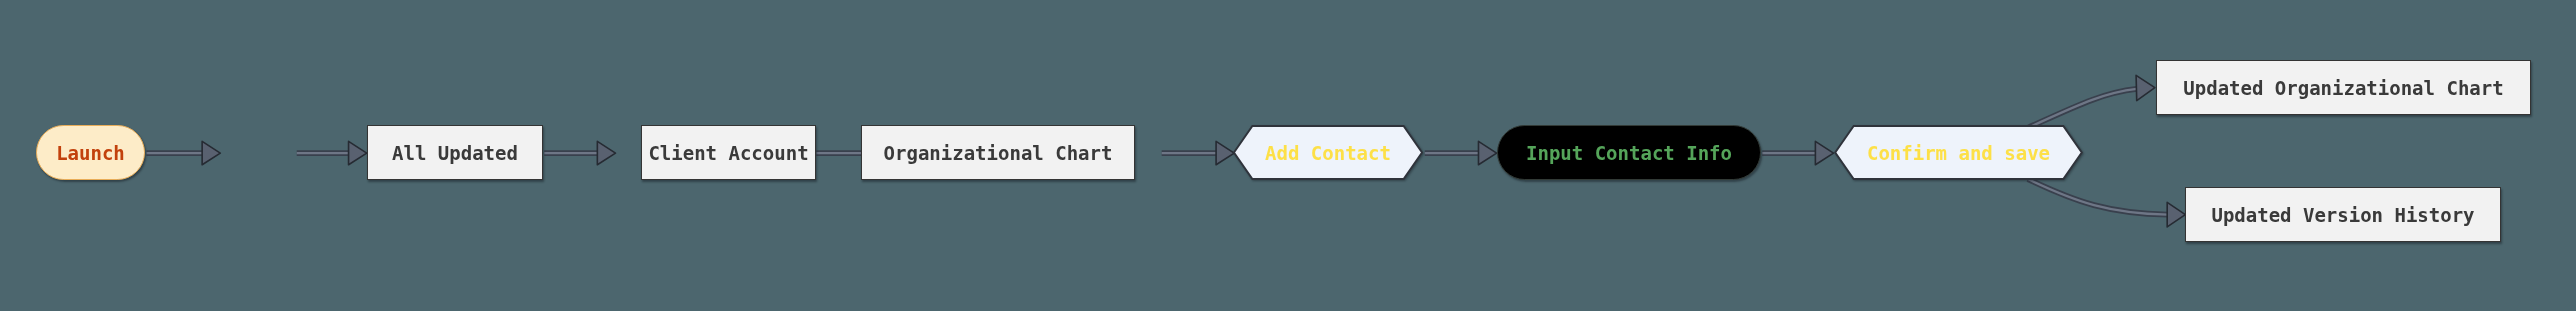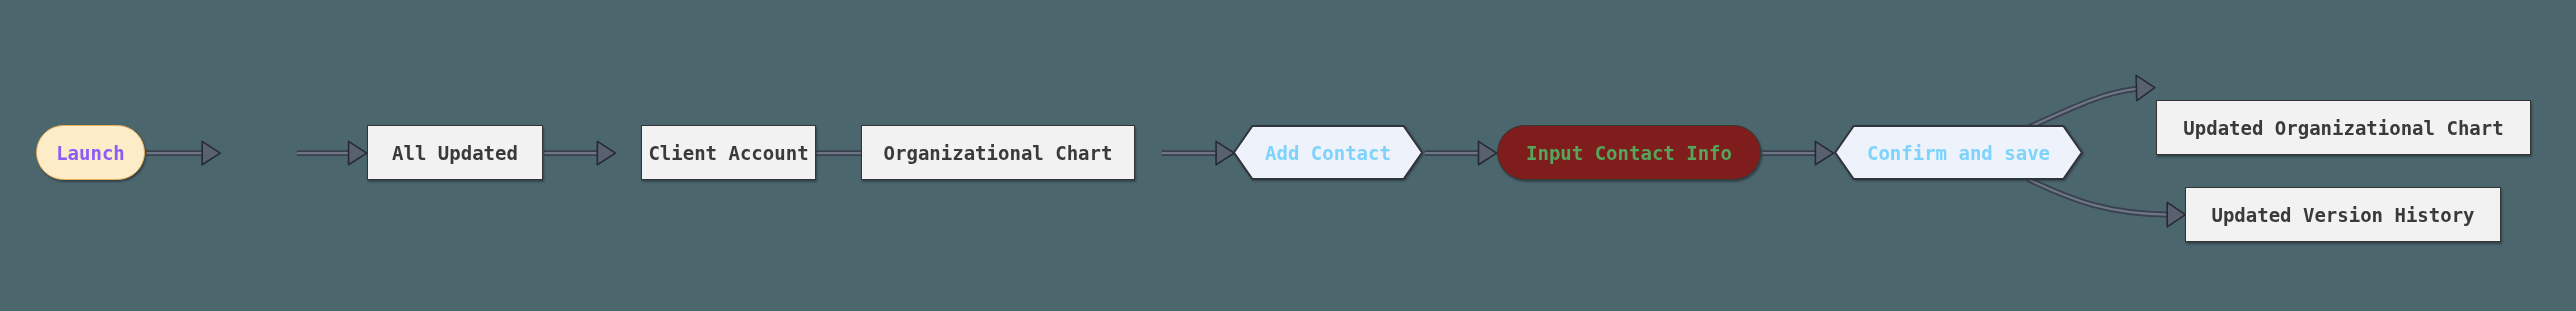--- a/index.html
+++ b/index.html
@@ -26,33 +26,33 @@
   .rect-node{
     background:#f2f2f2;
     border:1.9px solid #343434;
     color:#3a3a3a;
     box-shadow:1.3px 1.9px 1.9px rgba(17,24,31,.45);
   }
   .stadium{border-radius:28.5px;}
   .launch-node{
     background:#fdecc8;
     border:1.9px solid #e9ad58;
-    color:#8b5cf6;
+    color:#c2410c;
     box-shadow:1.3px 1.9px 1.9px rgba(17,24,31,.45);
   }
   .green-node{
-    background:#7f1d1d;
+    background:#000000;
     border:1.9px solid #323a36;
     color:#55a55a;
     box-shadow:1.3px 1.9px 1.9px rgba(17,24,31,.45);
   }
   .hex-node{border:none;background:transparent;padding:0;}
   .hex-node svg{position:absolute;left:0;top:0;filter:drop-shadow(1.3px 1.9px 1.3px rgba(17,24,31,.45));}
   .hex-node .hex-shape{fill:#eef3fb;stroke:#2f333b;stroke-width:3;}
-  .hex-label{position:relative;color:#7dd3fc;}
+  .hex-label{position:relative;color:#fde047;}
 </style>
 </head>
 <body>
 
 <div id="canvas">
 
   <svg id="edges" width="2576" height="312" viewBox="0 0 3976 481">
 
     <g>
       <path class="edge-core" d="M226,236 L312,236"></path>
@@ -131,21 +131,21 @@
     <span>Input Contact Info</span>
   </div>
 
   <div class="node hex-node" style="left:1834px;width:249px;justify-content:center;">
     <svg width="249" height="55" viewBox="0 0 384 85">
       <polygon class="hex-shape" points="30,1.5 354,1.5 382.5,42.5 354,83.5 30,83.5 1.5,42.5"></polygon>
     </svg>
     <span class="hex-label">Confirm and save</span>
   </div>
 
-  <div class="node rect-node" style="left:2156px;top:60px;width:375px;margin-top:40px;">
+  <div class="node rect-node" style="left:2156px;top:60px;width:375px;">
     <span>Updated Organizational Chart</span>
   </div>
 
   <div class="node rect-node" style="left:2185px;top:187px;width:316px;">
     <span>Updated Version History</span>
   </div>
 
 </div>
 
 

